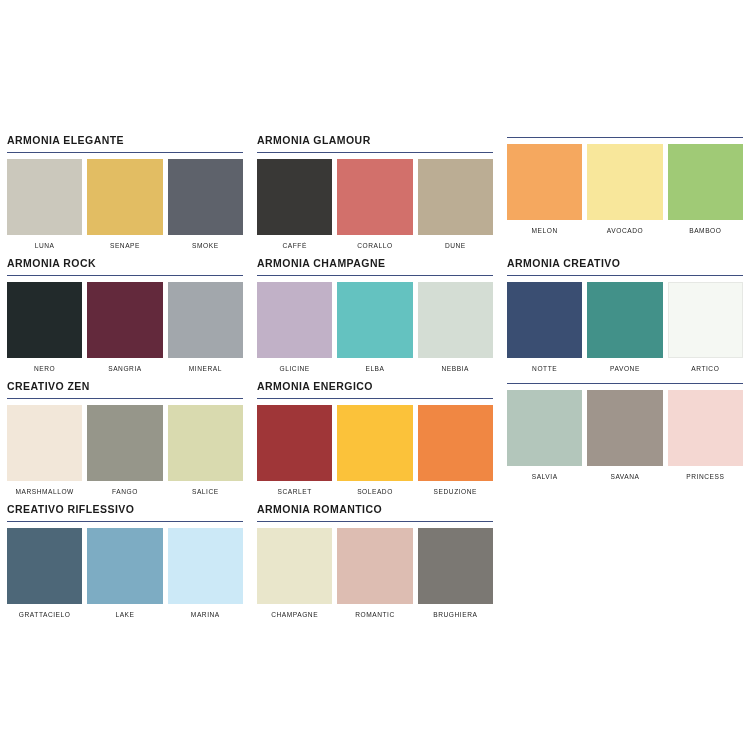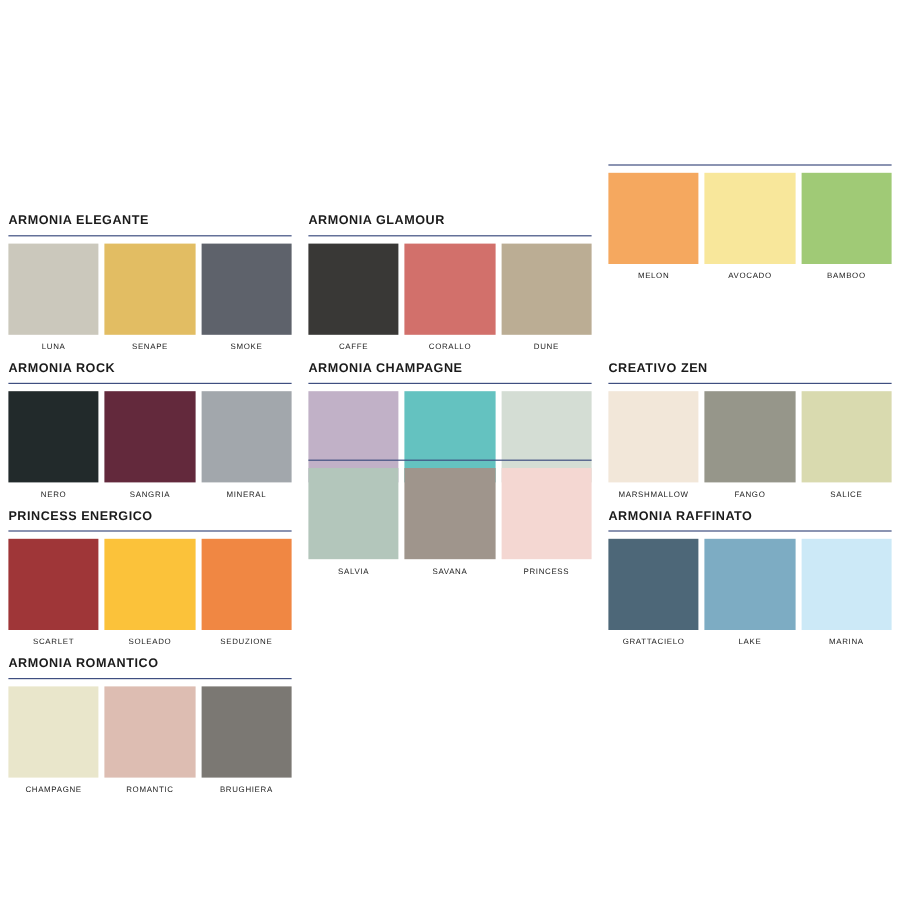--- a/index.html
+++ b/index.html
@@ -41,21 +41,20 @@
   }
 
   .palette-title {
     font-size: 10.5px;
     font-weight: bold;
     letter-spacing: 0.45px;
     color: #1b1b1b;
     line-height: 12px;
     padding-top: 3px;
     white-space: nowrap;
-    margin-top: 44px;
   }
 
   .palette-rule {
     height: 1px;
     background: #3f4f80;
     margin-top: 6px;
     width: 100%;
   }
 
   .swatch-row {
@@ -178,39 +177,57 @@
             <div class="swatch-chip" style="background-color: rgb(100, 194, 192);"></div>
             <div class="swatch-label">ELBA</div>
           </div>
           <div class="swatch-cell">
             <div class="swatch-chip" style="background-color: rgb(212, 221, 212);"></div>
             <div class="swatch-label">NEBBIA</div>
           </div>
         </div>
       </div>
       <div class="palette">
+        <div class="palette-title">ARMONIA CREATIVO</div>
+        <div class="palette-rule"></div>
+        <div class="swatch-row">
+          <div class="swatch-cell">
+            <div class="swatch-chip" style="background-color: rgb(58, 78, 114);"></div>
+            <div class="swatch-label">NOTTE</div>
+          </div>
+          <div class="swatch-cell">
+            <div class="swatch-chip" style="background-color: rgb(66, 145, 137);"></div>
+            <div class="swatch-label">PAVONE</div>
+          </div>
+          <div class="swatch-cell">
+            <div class="swatch-chip bordered" style="background-color: rgb(245, 248, 243);"></div>
+            <div class="swatch-label">ARTICO</div>
+          </div>
+        </div>
+      </div>
+      <div class="palette">
         <div class="palette-title">CREATIVO ZEN</div>
         <div class="palette-rule"></div>
         <div class="swatch-row">
           <div class="swatch-cell">
             <div class="swatch-chip" style="background-color: rgb(242, 231, 217);"></div>
             <div class="swatch-label">MARSHMALLOW</div>
           </div>
           <div class="swatch-cell">
             <div class="swatch-chip" style="background-color: rgb(150, 150, 138);"></div>
             <div class="swatch-label">FANGO</div>
           </div>
           <div class="swatch-cell">
             <div class="swatch-chip" style="background-color: rgb(217, 218, 175);"></div>
             <div class="swatch-label">SALICE</div>
           </div>
         </div>
       </div>
       <div class="palette">
-        <div class="palette-title">PRINCESS ENERGICO</div>
+        <div class="palette-title">ARMONIA ENERGICO</div>
         <div class="palette-rule"></div>
         <div class="swatch-row">
           <div class="swatch-cell">
             <div class="swatch-chip" style="background-color: rgb(159, 54, 56);"></div>
             <div class="swatch-label">SCARLET</div>
           </div>
           <div class="swatch-cell">
             <div class="swatch-chip" style="background-color: rgb(251, 194, 58);"></div>
             <div class="swatch-label">SOLEADO</div>
           </div>
@@ -231,21 +248,21 @@
             <div class="swatch-chip" style="background-color: rgb(159, 149, 140);"></div>
             <div class="swatch-label">SAVANA</div>
           </div>
           <div class="swatch-cell">
             <div class="swatch-chip" style="background-color: rgb(244, 215, 210);"></div>
             <div class="swatch-label">PRINCESS</div>
           </div>
         </div>
       </div>
       <div class="palette">
-        <div class="palette-title">ARMONIA RAFFINATO</div>
+        <div class="palette-title">CREATIVO RIFLESSIVO</div>
         <div class="palette-rule"></div>
         <div class="swatch-row">
           <div class="swatch-cell">
             <div class="swatch-chip" style="background-color: rgb(77, 103, 120);"></div>
             <div class="swatch-label">GRATTACIELO</div>
           </div>
           <div class="swatch-cell">
             <div class="swatch-chip" style="background-color: rgb(125, 172, 195);"></div>
             <div class="swatch-label">LAKE</div>
           </div>

